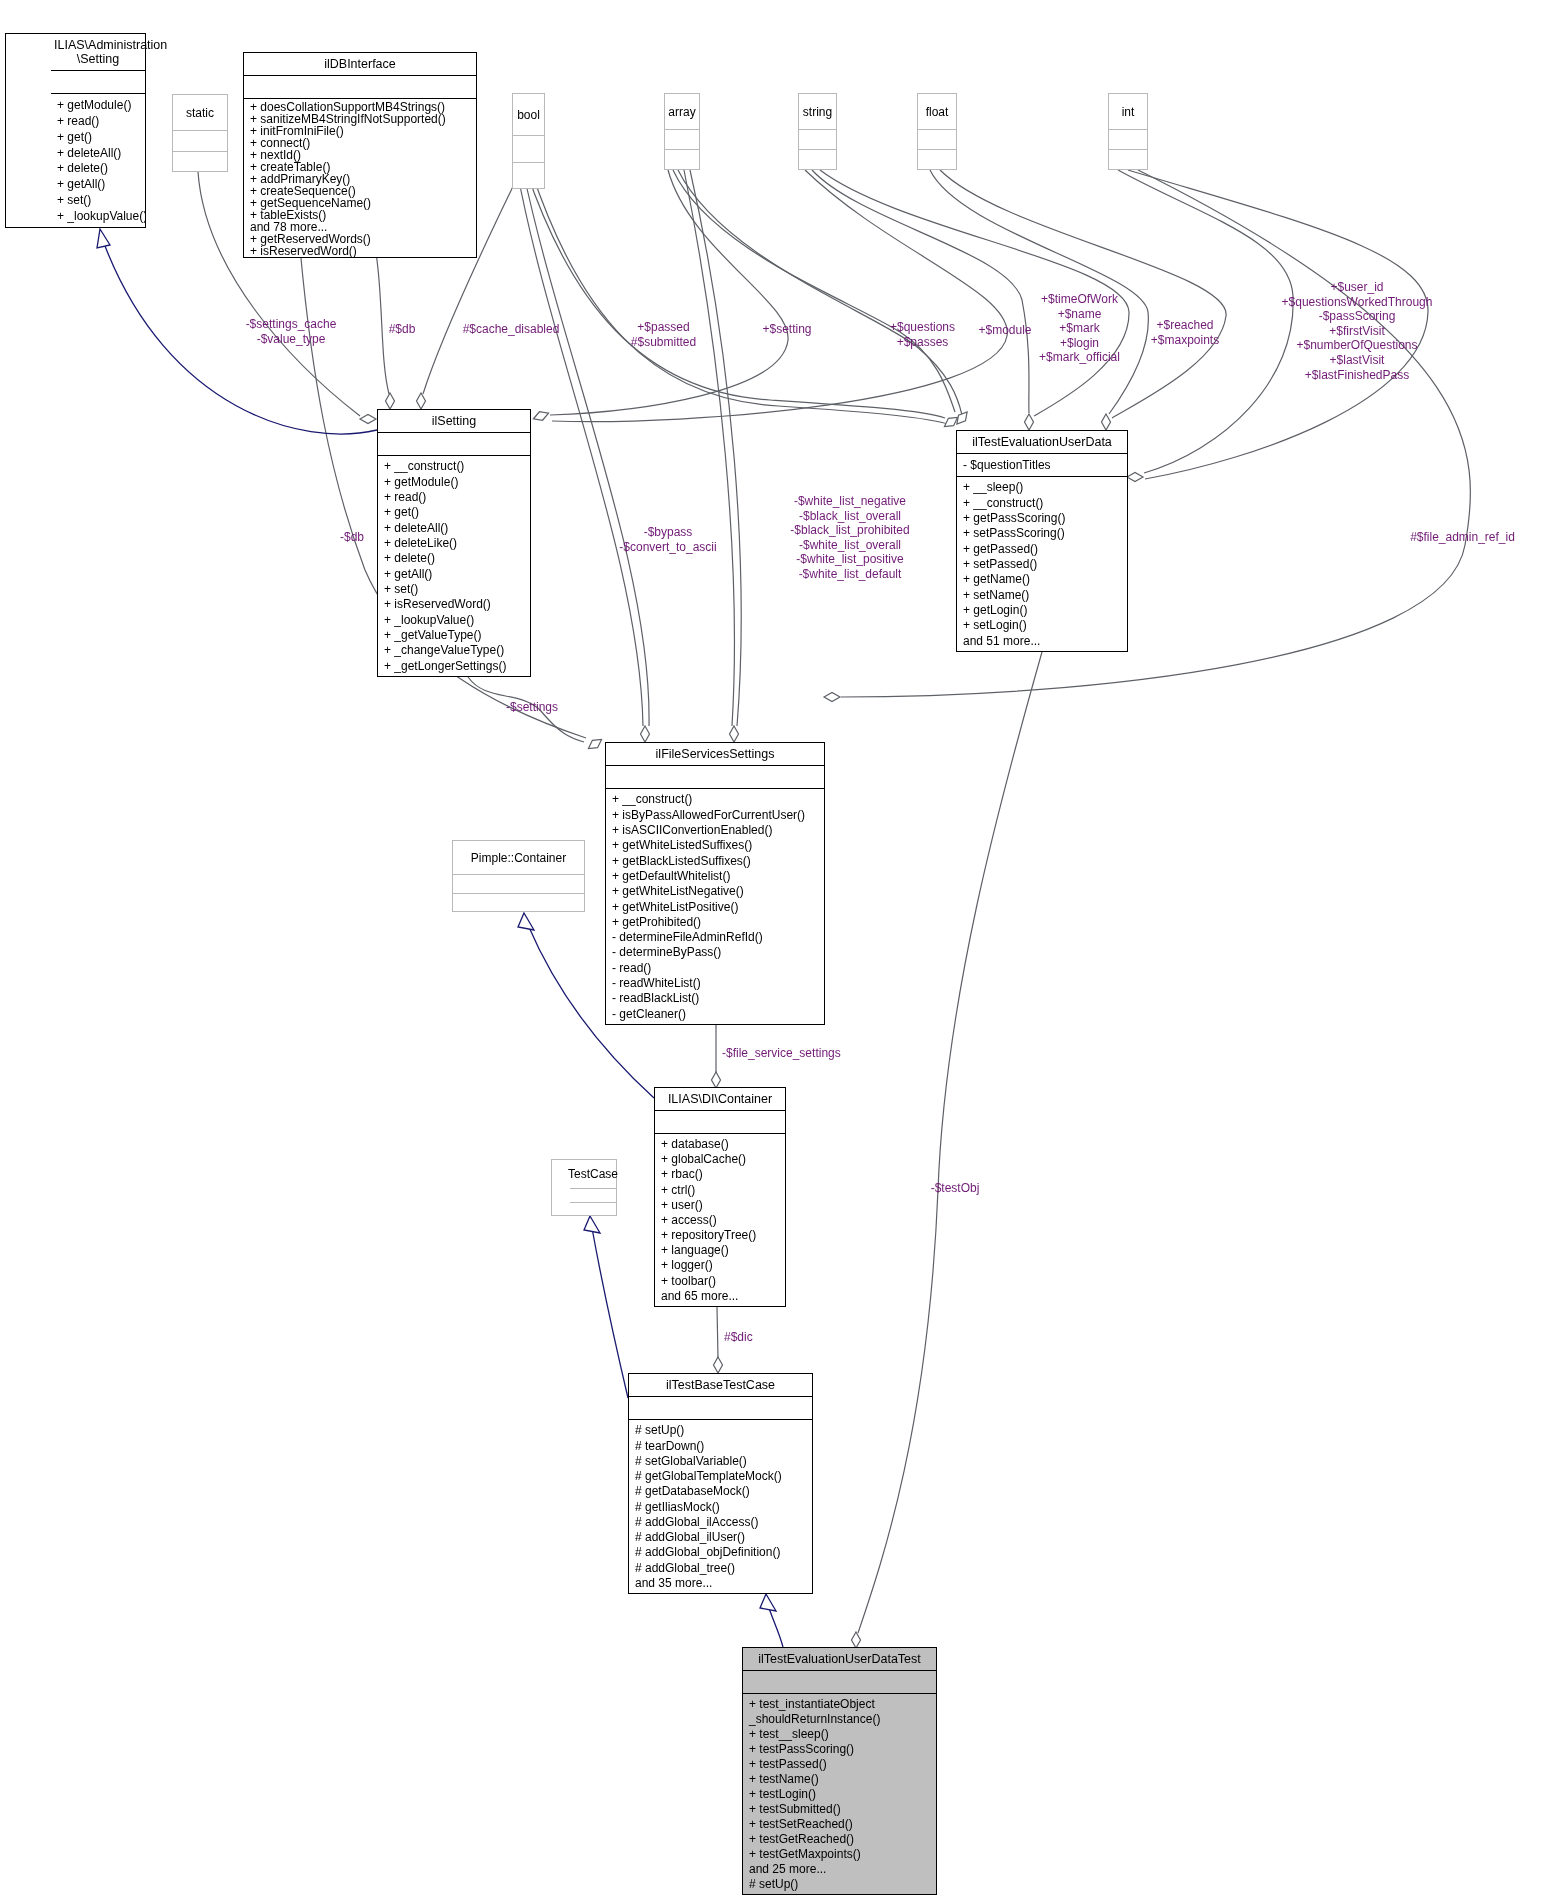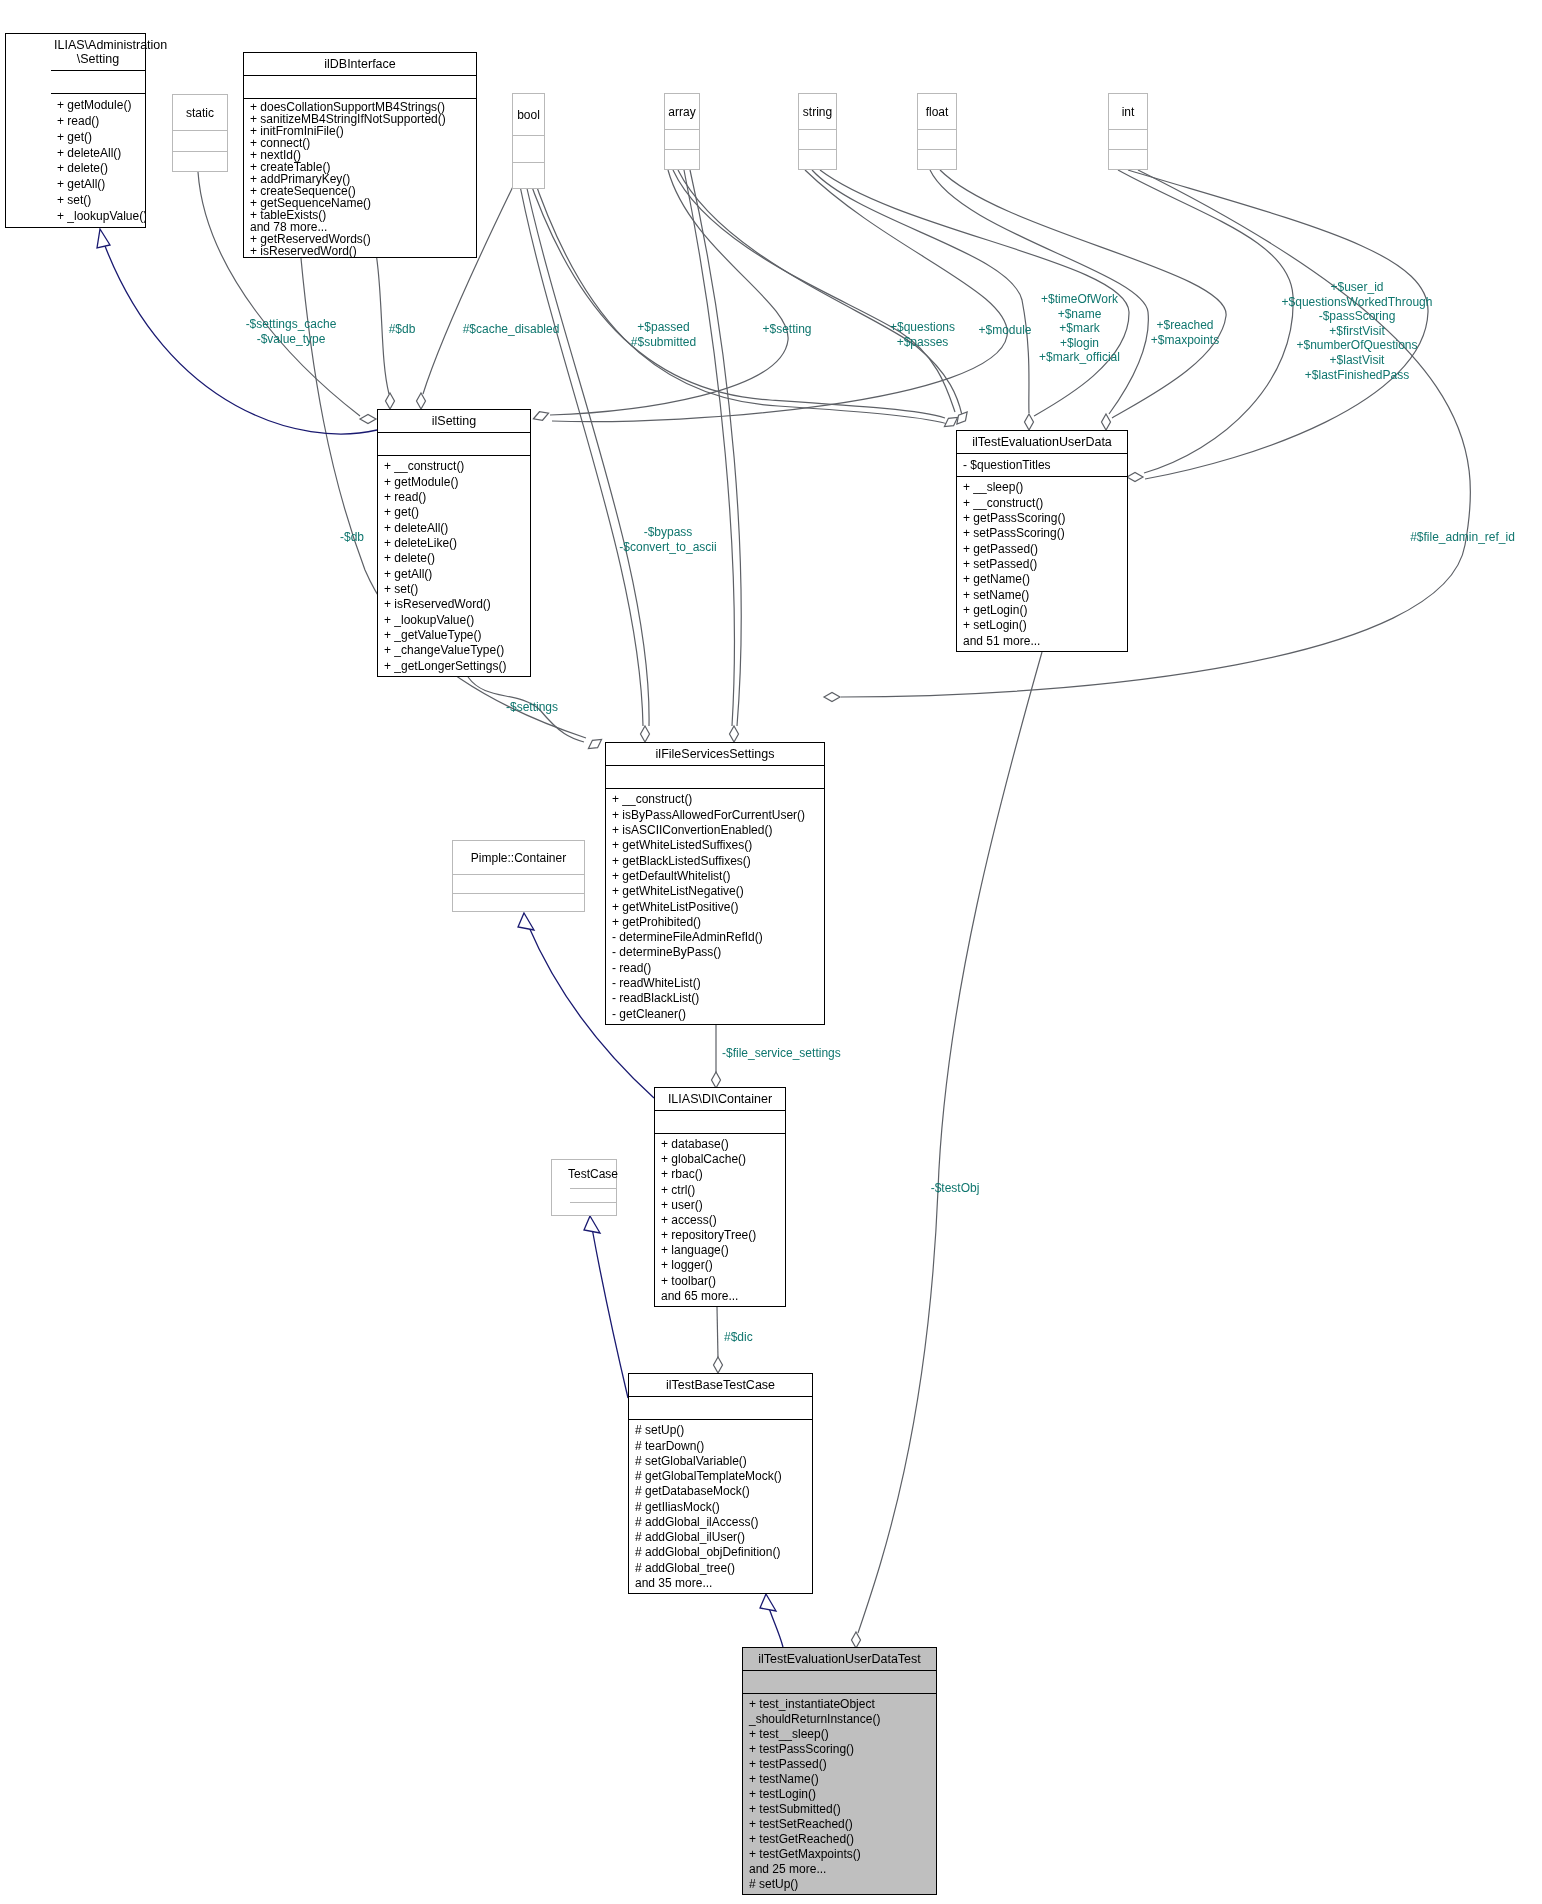--- a/index.html
+++ b/index.html
@@ -36,21 +36,21 @@
   .typ{
     position:absolute;background:#fff;border:1.2px solid #b9b9b9;
     display:flex;flex-direction:column;font-size:12px;box-sizing:border-box;
   }
   .typ .tt{flex:1 1 auto;display:flex;align-items:center;justify-content:center;padding:1px 3px;white-space:nowrap;}
   .typ .r{flex:1 1 auto;border-top:1.2px solid #b9b9b9;}
 
   
   .elbl{
     position:absolute;font-size:12px;line-height:14.6px;text-align:center;
-    white-space:pre-line;color:#0f766e;
+    white-space:pre-line;color:#701a75;
   }
   .elbl.left{text-align:left;}
 </style>
 </head>
 <body>
 
 <div id="stage">
 
   <svg class="edges" viewBox="0 0 1542 1904" fill="none">
     <g stroke="#5d6066" stroke-width="1.2" fill="none">
@@ -356,18 +356,24 @@
 +$questionsWorkedThrough
 -$passScoring
 +$firstVisit
 +$numberOfQuestions
 +$lastVisit
 +$lastFinishedPass</div>
   <div class="elbl" style="left:1390px;top:530px;width:145px;">#$file_admin_ref_id</div>
   <div class="elbl" style="left:322px;top:530px;width:60px;">-$db</div>
   <div class="elbl" style="left:598px;top:525px;width:140px;">-$bypass
 -$convert_to_ascii</div>
+  <div class="elbl" style="left:775px;top:494px;width:150px;">-$white_list_negative
+-$black_list_overall
+-$black_list_prohibited
+-$white_list_overall
+-$white_list_positive
+-$white_list_default</div>
   <div class="elbl" style="left:492px;top:700px;width:80px;">-$settings</div>
   <div class="elbl left" style="left:722px;top:1046px;width:170px;">-$file_service_settings</div>
   <div class="elbl left" style="left:724px;top:1330px;width:60px;">#$dic</div>
   <div class="elbl" style="left:915px;top:1181px;width:80px;">-$testObj</div>
 
 </div>
 
 </body></html>

